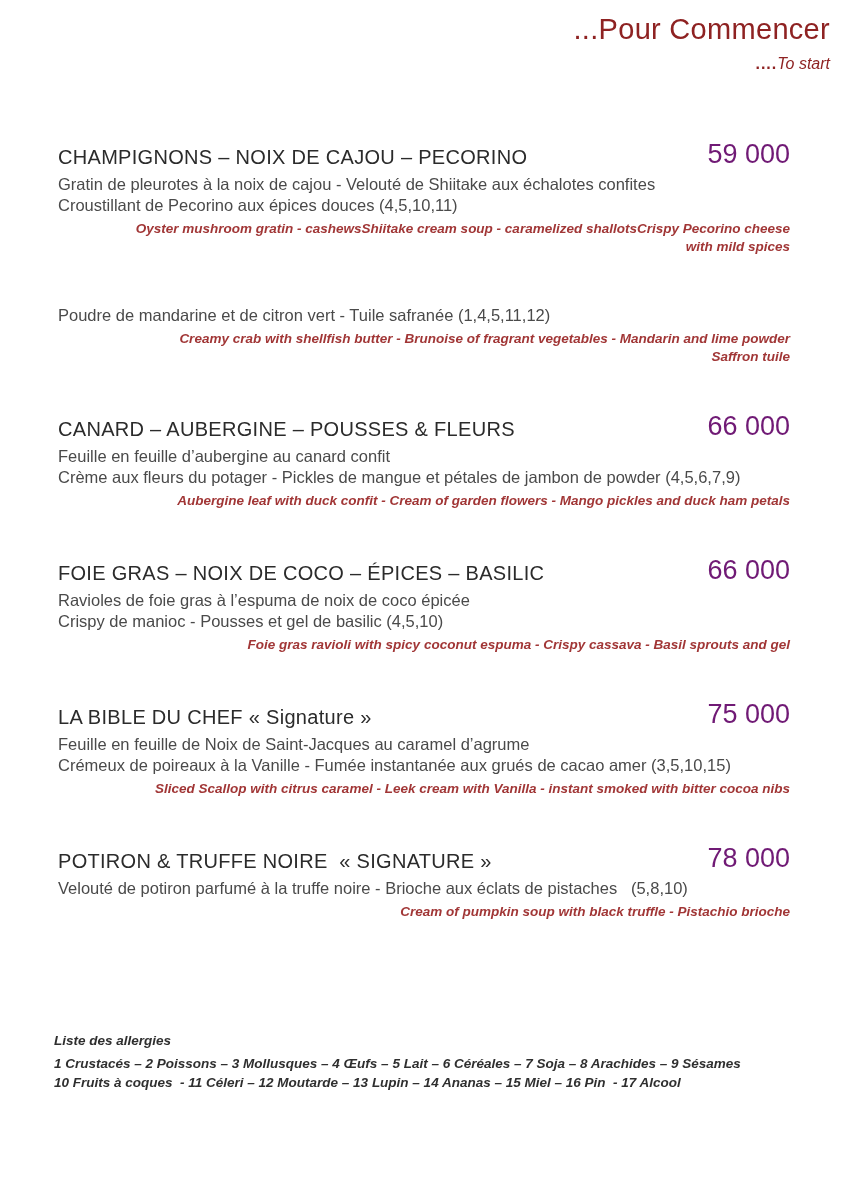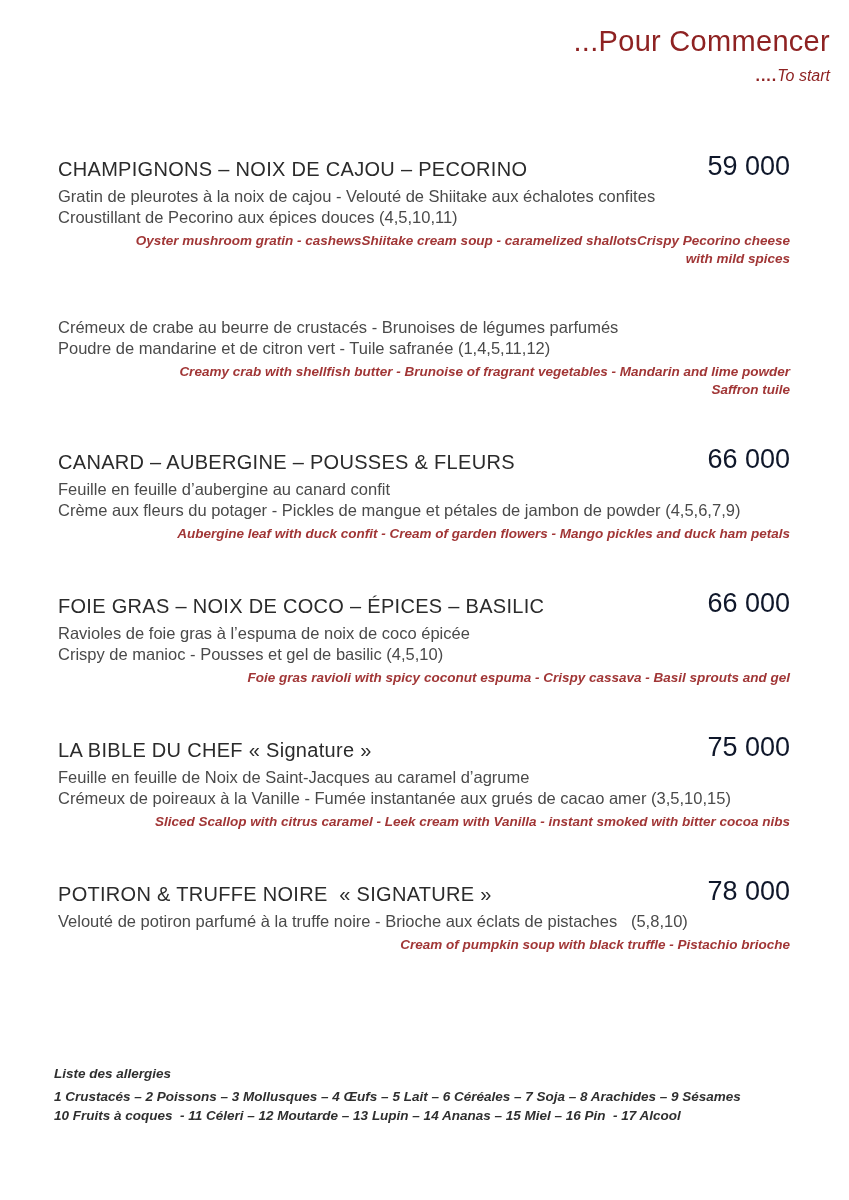--- a/index.html
+++ b/index.html
@@ -8,21 +8,21 @@
     width: 849px;
     height: 1200px;
     margin: 0 auto;
     background: #ffffff;
     overflow: hidden;
     font-family: "Liberation Sans", "DejaVu Sans", sans-serif;
     box-sizing: border-box;
   }
   
   .header {
-    padding: 25px 19px 0 0;
+    padding: 13px 19px 0 0;
     text-align: right;
   }
   .page-title {
     margin: 0;
     font-size: 29px;
     font-weight: 400;
     letter-spacing: 0.3px;
     color: #8e2222;
   }
   .page-subtitle {
@@ -48,21 +48,21 @@
     font-size: 20px;
     font-weight: 400;
     letter-spacing: 0.3px;
     color: #2b2b2b;
     line-height: 28px;
     white-space: nowrap;
   }
   .dish-price {
     font-size: 27px;
     font-weight: 300;
-    color: #0f172a;
+    color: #701a75;
     line-height: 30px;
     margin-top: -4px;
     white-space: nowrap;
   }
   .fr-line {
     margin: 0;
     font-size: 16.5px;
     color: #4a4a4a;
     line-height: 21px;
   }
@@ -121,21 +121,20 @@
         <p class="fr-line">Croustillant de Pecorino aux épices douces (4,5,10,11)</p>
       </div>
       <div>
         <p class="en-line">Oyster mushroom gratin - cashewsShiitake cream soup - caramelized shallotsCrispy Pecorino cheese</p>
         <p class="en-line">with mild spices</p>
       </div>
     </section>
 
     <section class="item">
       <div class="fr-block">
-        <p class="fr-line">Crémeux de crabe au beurre de crustacés - Brunoises de légumes parfumés</p>
         <p class="fr-line">Poudre de mandarine et de citron vert - Tuile safranée (1,4,5,11,12)</p>
       </div>
       <div>
         <p class="en-line">Creamy crab with shellfish butter - Brunoise of fragrant vegetables - Mandarin and lime powder</p>
         <p class="en-line">Saffron tuile</p>
       </div>
     </section>
 
     <section class="item">
       <div class="item-row">

